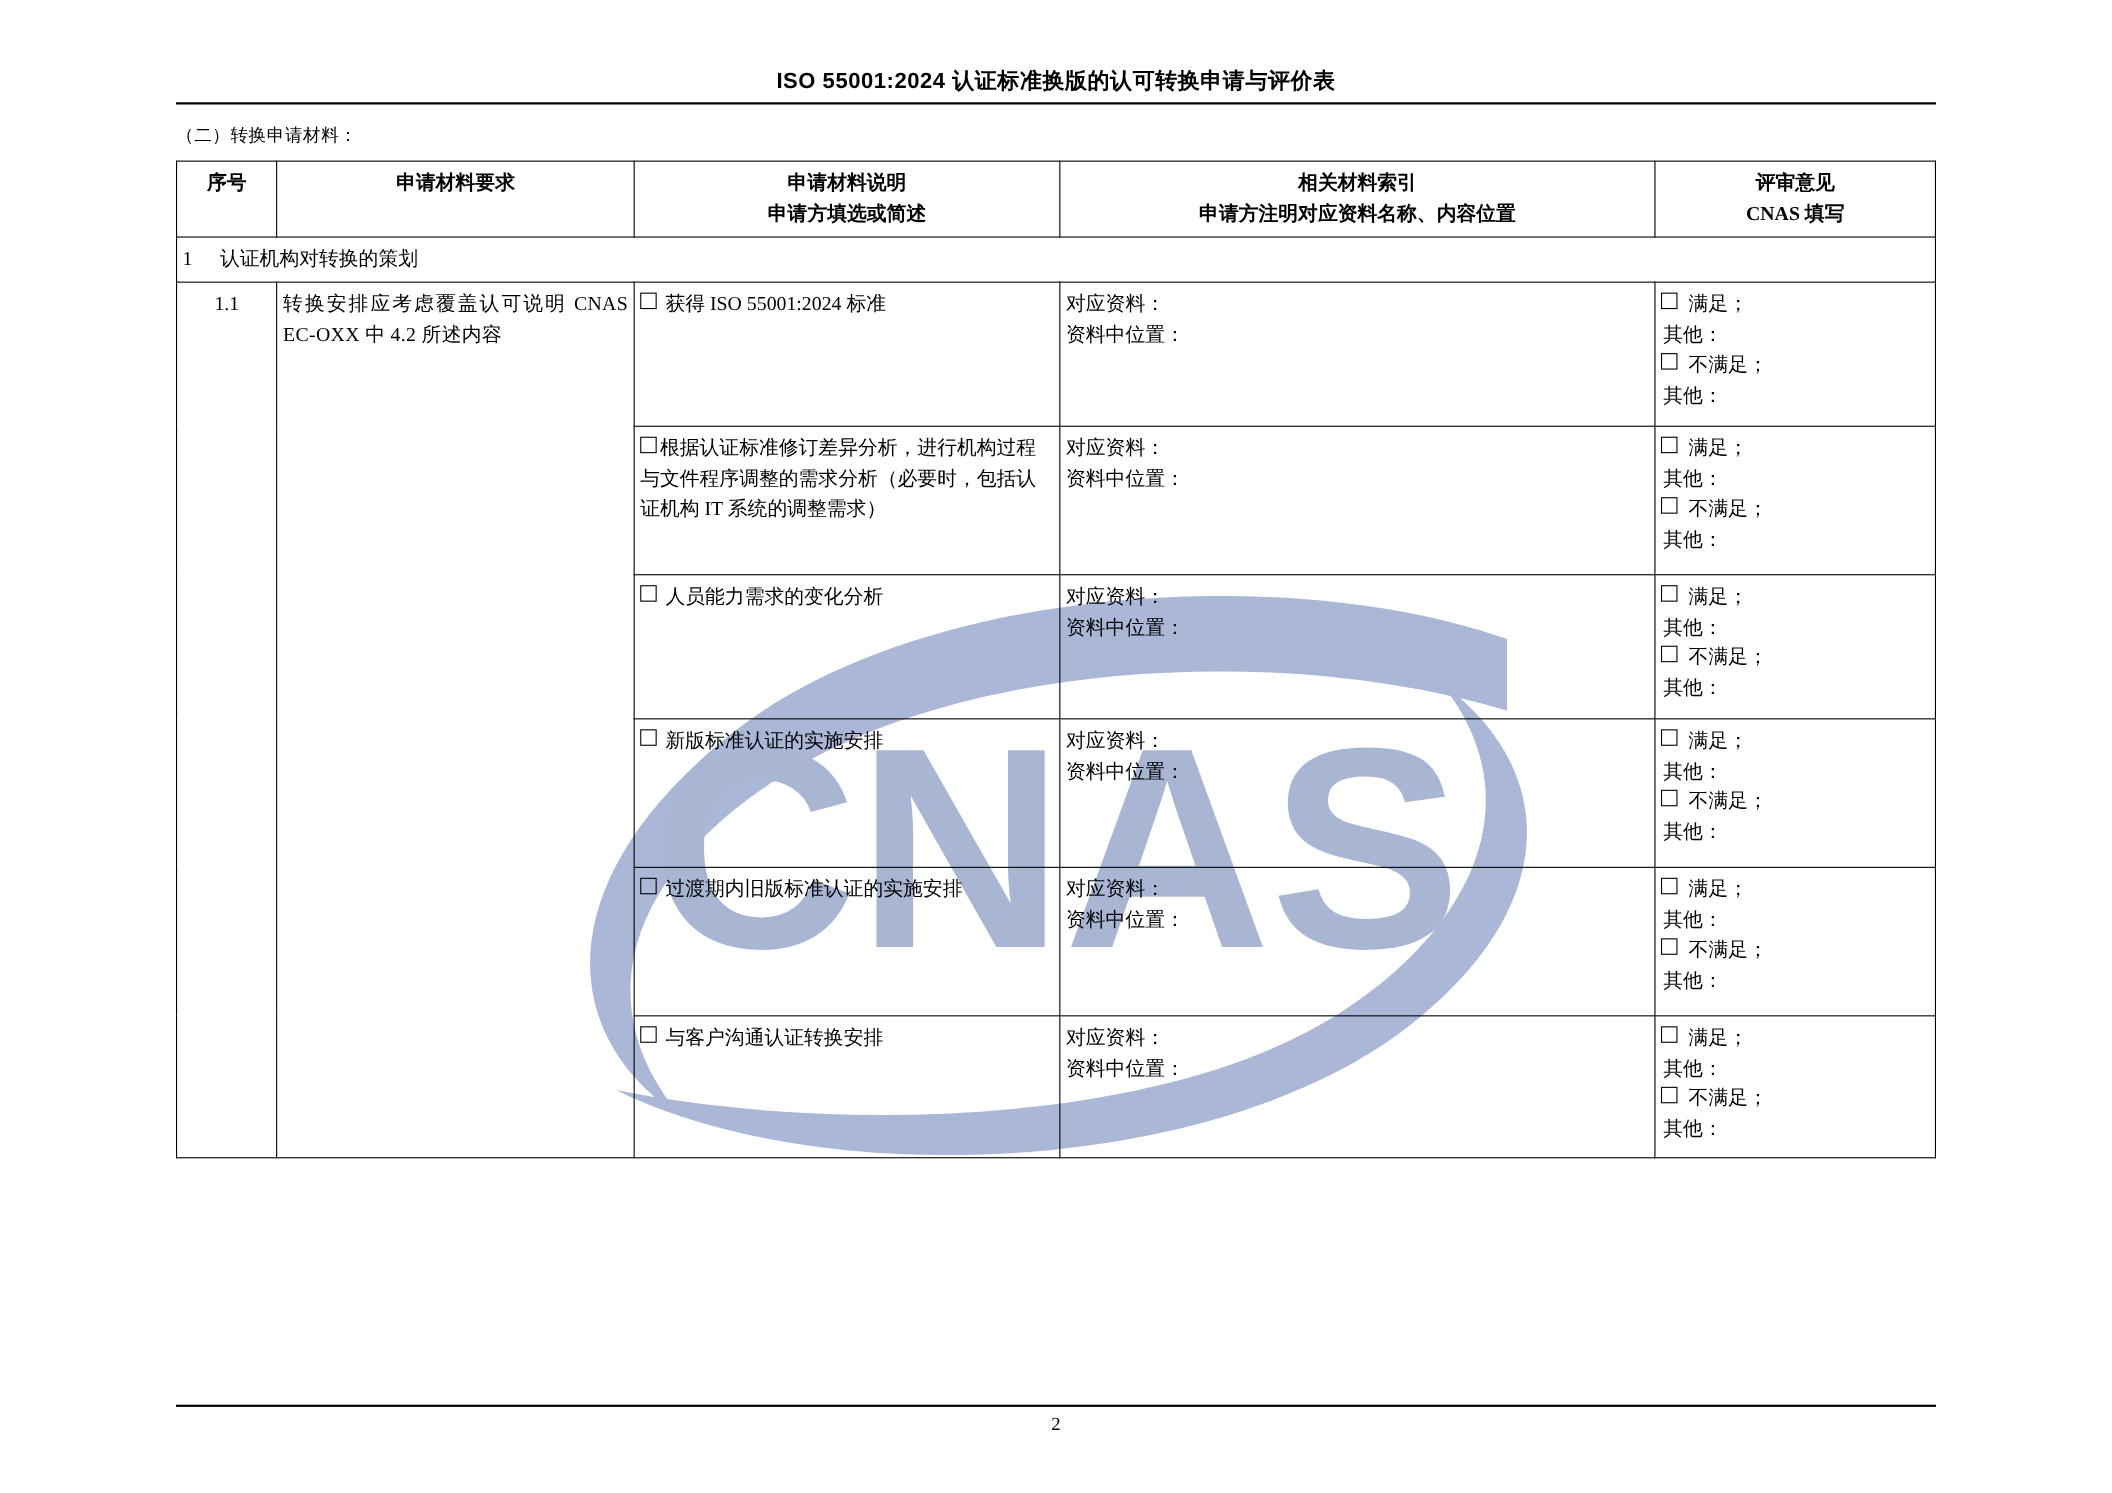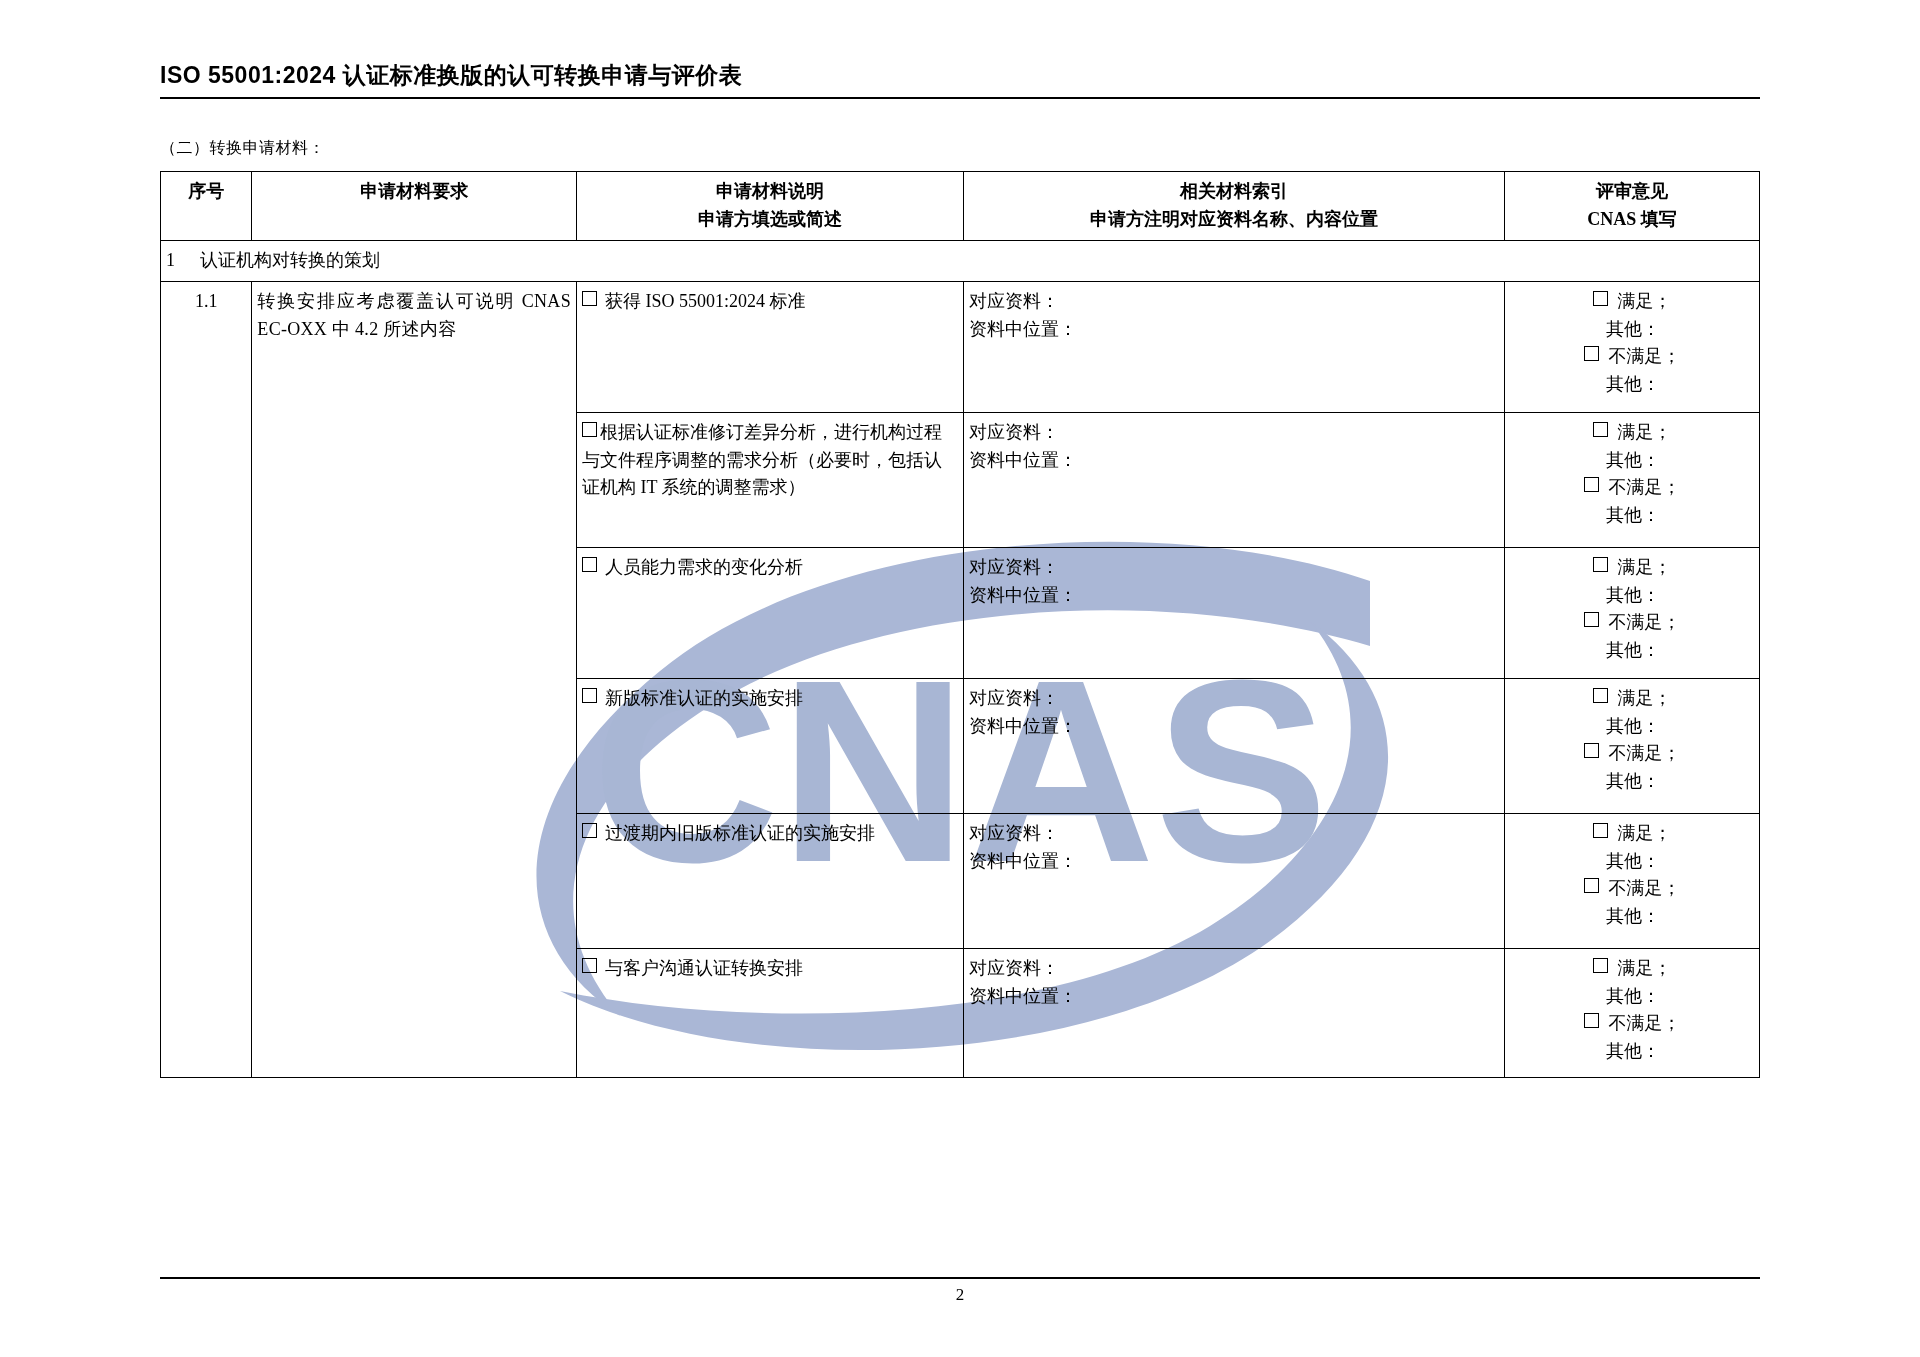--- a/index.html
+++ b/index.html
@@ -36,25 +36,26 @@
     opacity: 1;
   }
   .watermark svg { width: 100%; height: 100%; display: block; }
 
   
   .doc-header {
     position: relative;
     z-index: 2;
     font-family: "Liberation Sans", sans-serif;
     font-weight: bold;
-    font-size: 23px;
+    font-size: 20px;
     letter-spacing: 0.5px;
     padding-bottom: 6px;
     border-bottom: 2px solid #000;
-    margin-bottom: 39px;
+    margin-bottom: 18px;
+    text-align: center;
   }
   .doc-header .hdr-text { display: inline-block; }
 
   .section-title {
     position: relative;
     z-index: 2;
     font-size: 16px;
     margin-bottom: 12px;
     letter-spacing: 0.5px;
   }
@@ -115,21 +116,21 @@
     width: 13px;
     height: 13px;
     border: 1px solid #000;
     margin-right: 8px;
     vertical-align: 1px;
   }
   .chk-box.tight { margin-right: 3px; }
 
   .desc-cell { min-height: 90px; }
   .idx-line { display: block; }
-  .op-line { display: block; white-space: nowrap; text-align: center; }
+  .op-line { display: block; white-space: nowrap; }
   .op-line .chk-box { margin-right: 10px; }
   .op-indent { padding-left: 2px; }
 
   
   .r1 td { height: 118px; }
   .r2 td { height: 122px; }
   .r3 td { height: 118px; }
   .r4 td { height: 122px; }
   .r5 td { height: 122px; }
   .r6 td { height: 116px; }

